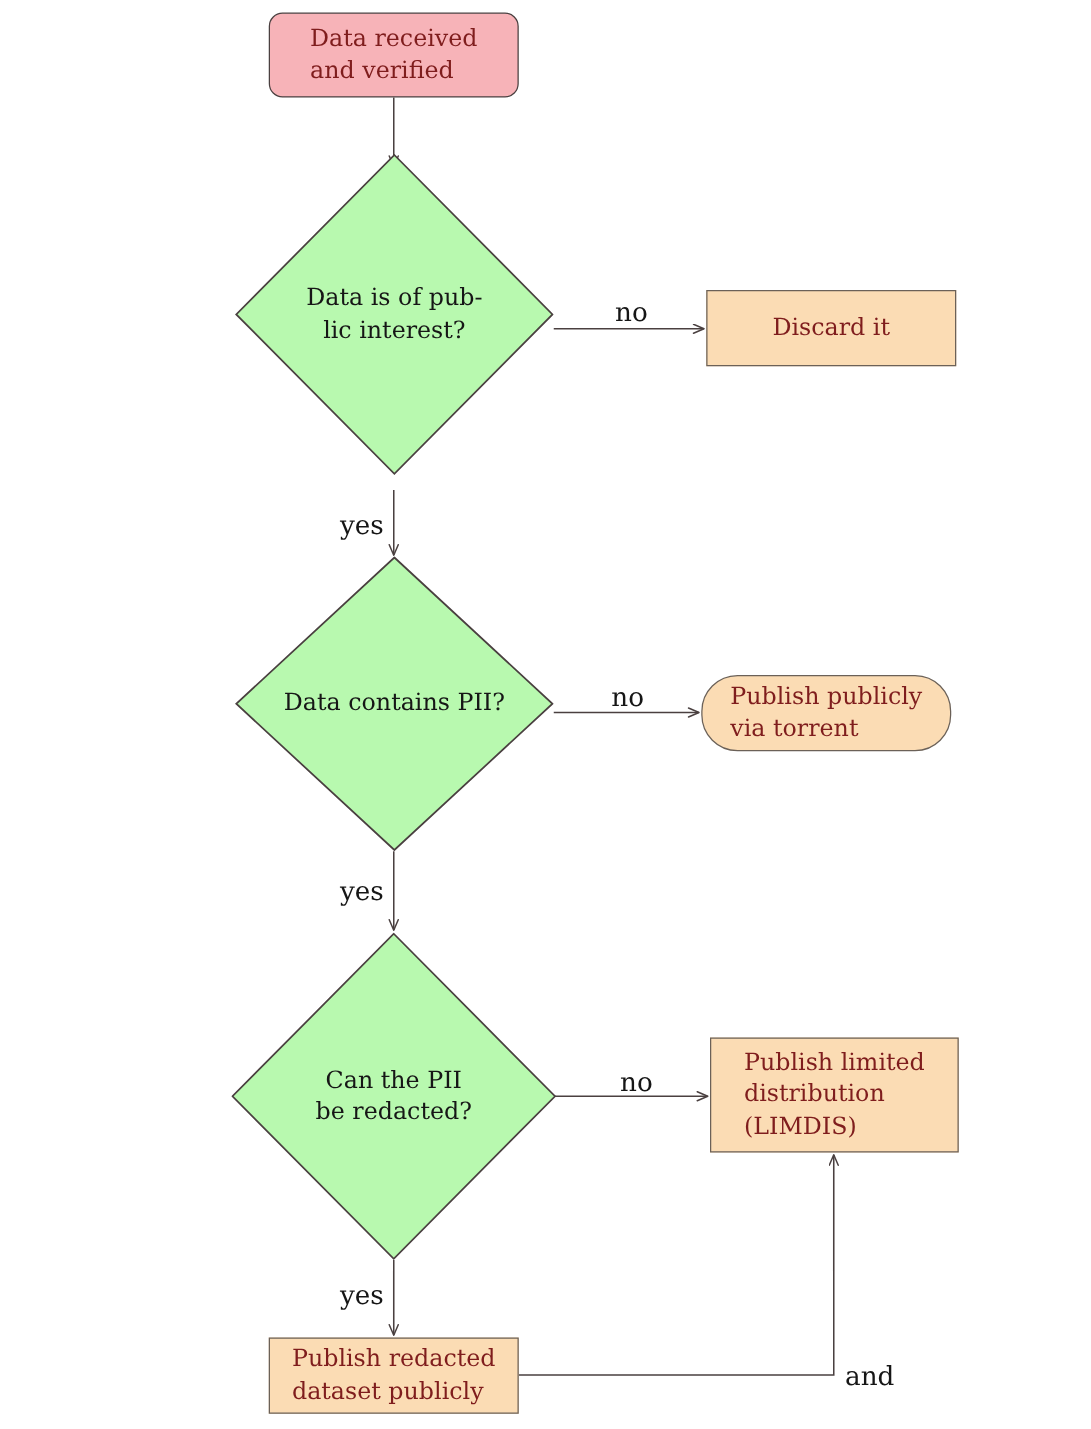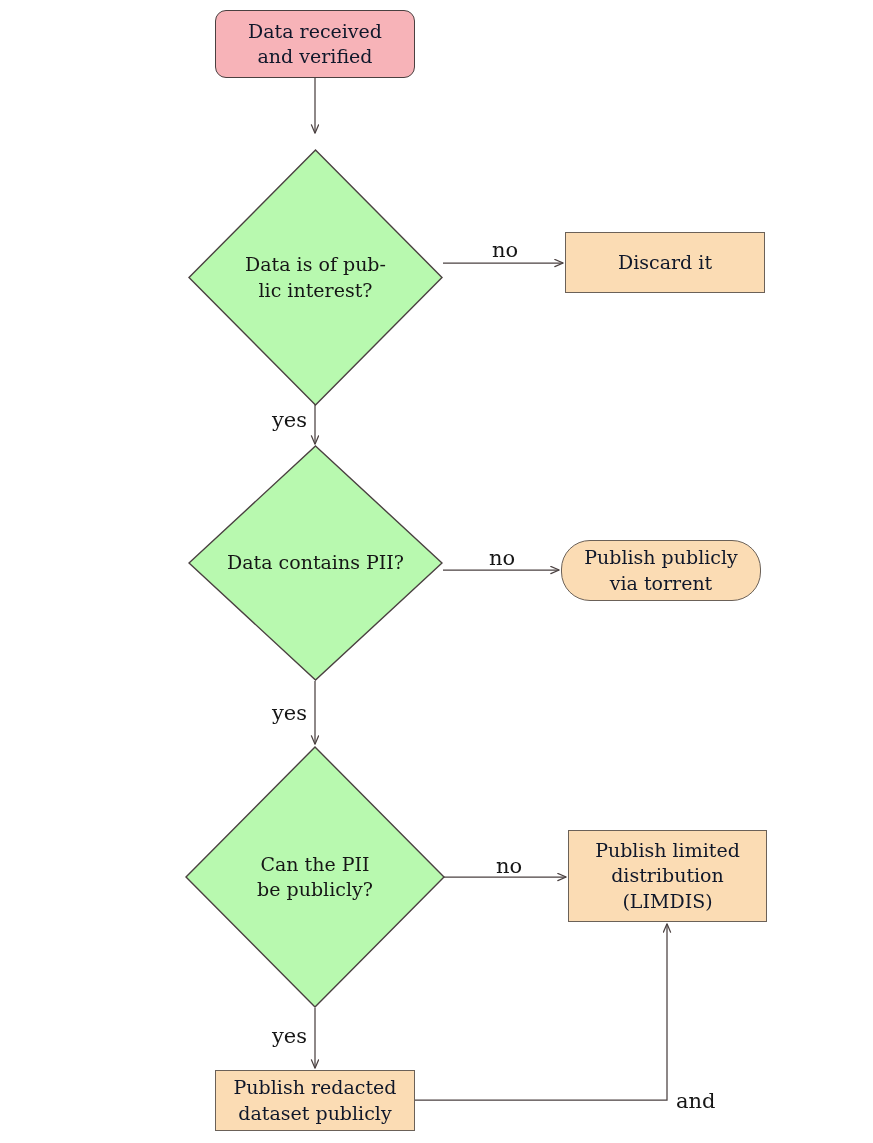--- a/index.html
+++ b/index.html
@@ -18,24 +18,24 @@
     height: 1143px;
     background: #ffffff;
     overflow: hidden;
   }
   .node {
     position: absolute;
     box-sizing: border-box;
     display: flex;
     align-items: center;
     justify-content: center;
-    text-align: center;
+    text-align: left;
     line-height: 1.32;
     font-size: 19px;
-    color: #0f172a;
+    color: #7f1d1d;
     white-space: pre-line;
   }
   .start-node {
     border: 1.2px solid #4a4040;
     border-radius: 11px;
     background: #f7b3b8;
   }
   .process-node {
     border: 1.2px solid #6b6158;
     background: #fbdcb4;
@@ -106,21 +106,21 @@
     <path d="M315,1008 L315,1068" fill="none" stroke="#4a4040" stroke-width="1.25" marker-end="url(#arrowhead)"></path>
 
     <path d="M415,1100 L667,1100 L667,924" fill="none" stroke="#4a4040" stroke-width="1.25" stroke-linejoin="miter" marker-end="url(#arrowhead)"></path>
   </svg>
 
   <div class="node start-node" style="left:215px; top:10px; width:200px; height:68px;">
     <span>Data received
 and verified</span>
   </div>
 
-  <div class="decision-wrap" style="left:188px; top:149px; width:255px; height:257px;">
+  <div class="decision-wrap" style="left:188px; top:123px; width:255px; height:257px;">
     <svg width="255" height="257" viewBox="0 0 255 257" xmlns="http://www.w3.org/2000/svg">
       <polygon points="127.5,1 254,128.5 127.5,256 1,128.5" fill="#b8f9af" stroke="#4a4040" stroke-width="1.4"></polygon>
     </svg>
     <div class="decision-label">Data is of pub-
 lic interest?</div>
   </div>
 
   <div class="node process-node" style="left:565px; top:232px; width:200px; height:61px;">
     <span>Discard it</span>
   </div>
@@ -135,21 +135,21 @@
   <div class="node process-node" style="left:561px; top:540px; width:200px; height:61px;border-radius:29px;">
     <span>Publish publicly
 via torrent</span>
   </div>
 
   <div class="decision-wrap" style="left:185px; top:746px; width:260px; height:262px;">
     <svg width="260" height="262" viewBox="0 0 260 262" xmlns="http://www.w3.org/2000/svg">
       <polygon points="130,1 259,131 130,261 1,131" fill="#b8f9af" stroke="#4a4040" stroke-width="1.4"></polygon>
     </svg>
     <div class="decision-label">Can the PII
-be publicly?</div>
+be redacted?</div>
   </div>
 
   <div class="node process-node" style="left:215px; top:1070px; width:200px; height:61px;">
     <span>Publish redacted
 dataset publicly</span>
   </div>
 
   <div class="node process-node" style="left:568px; top:830px; width:199px; height:92px;">
     <span>Publish limited
 distribution

